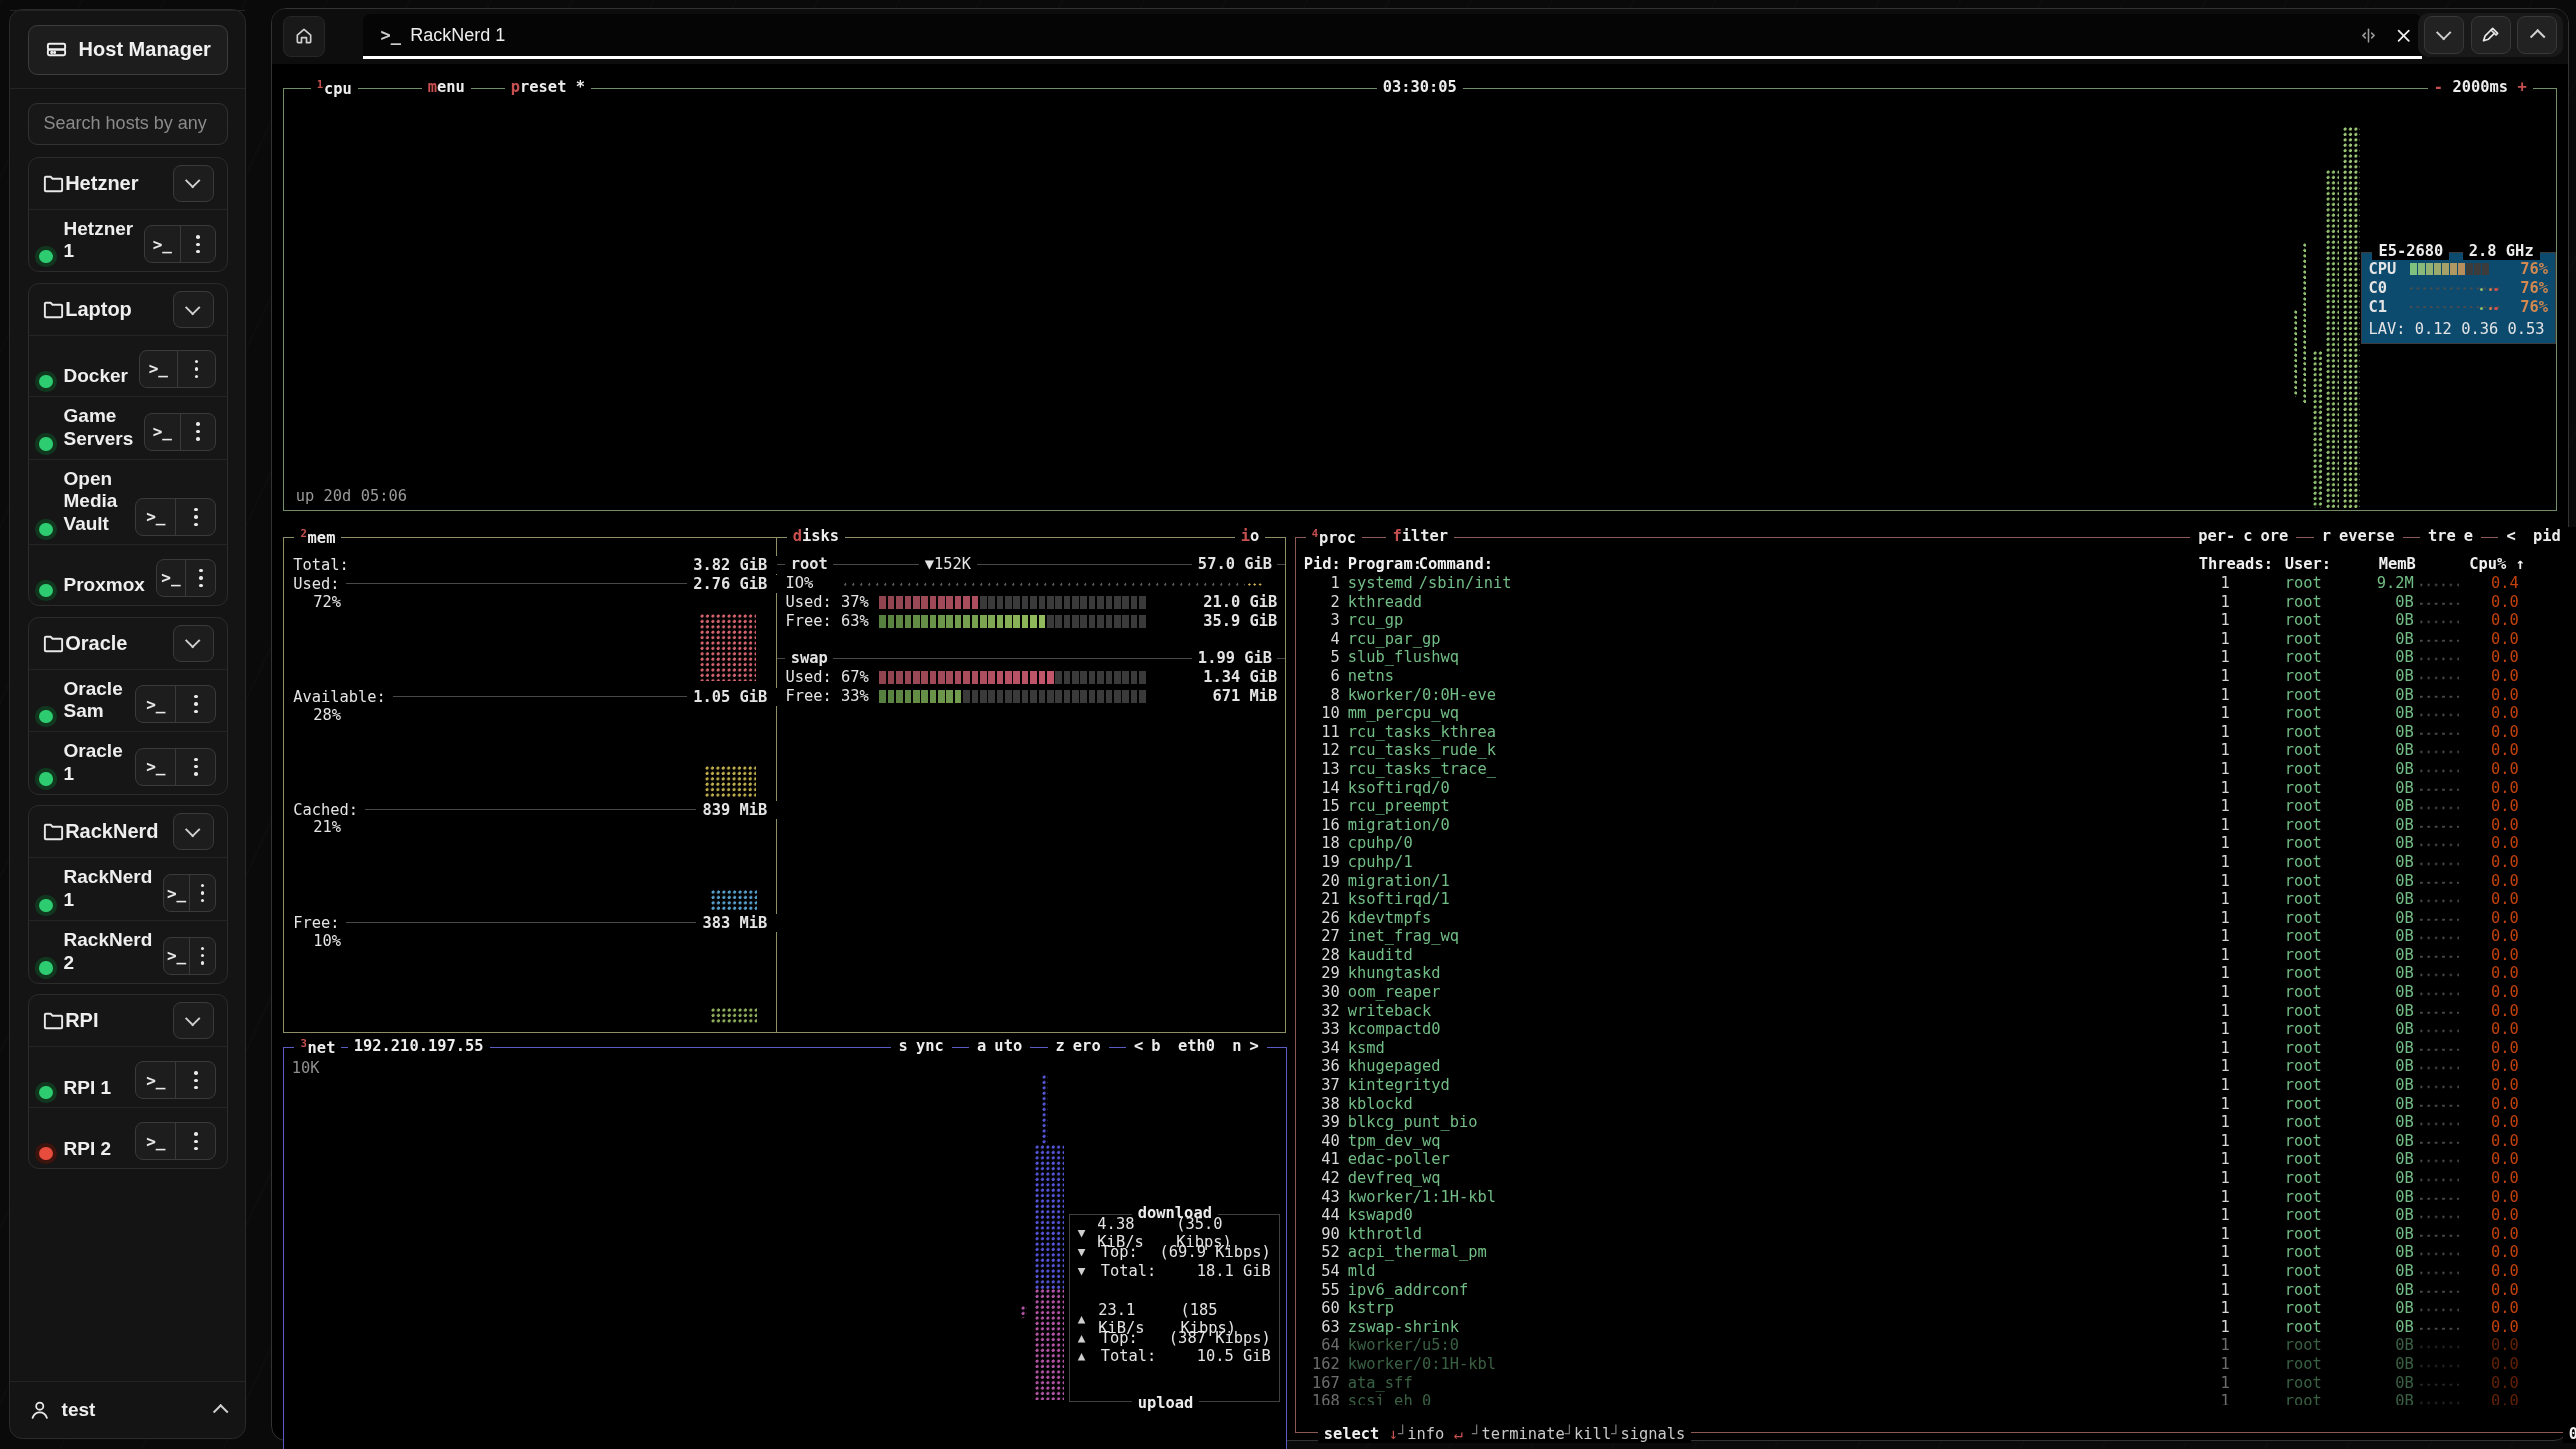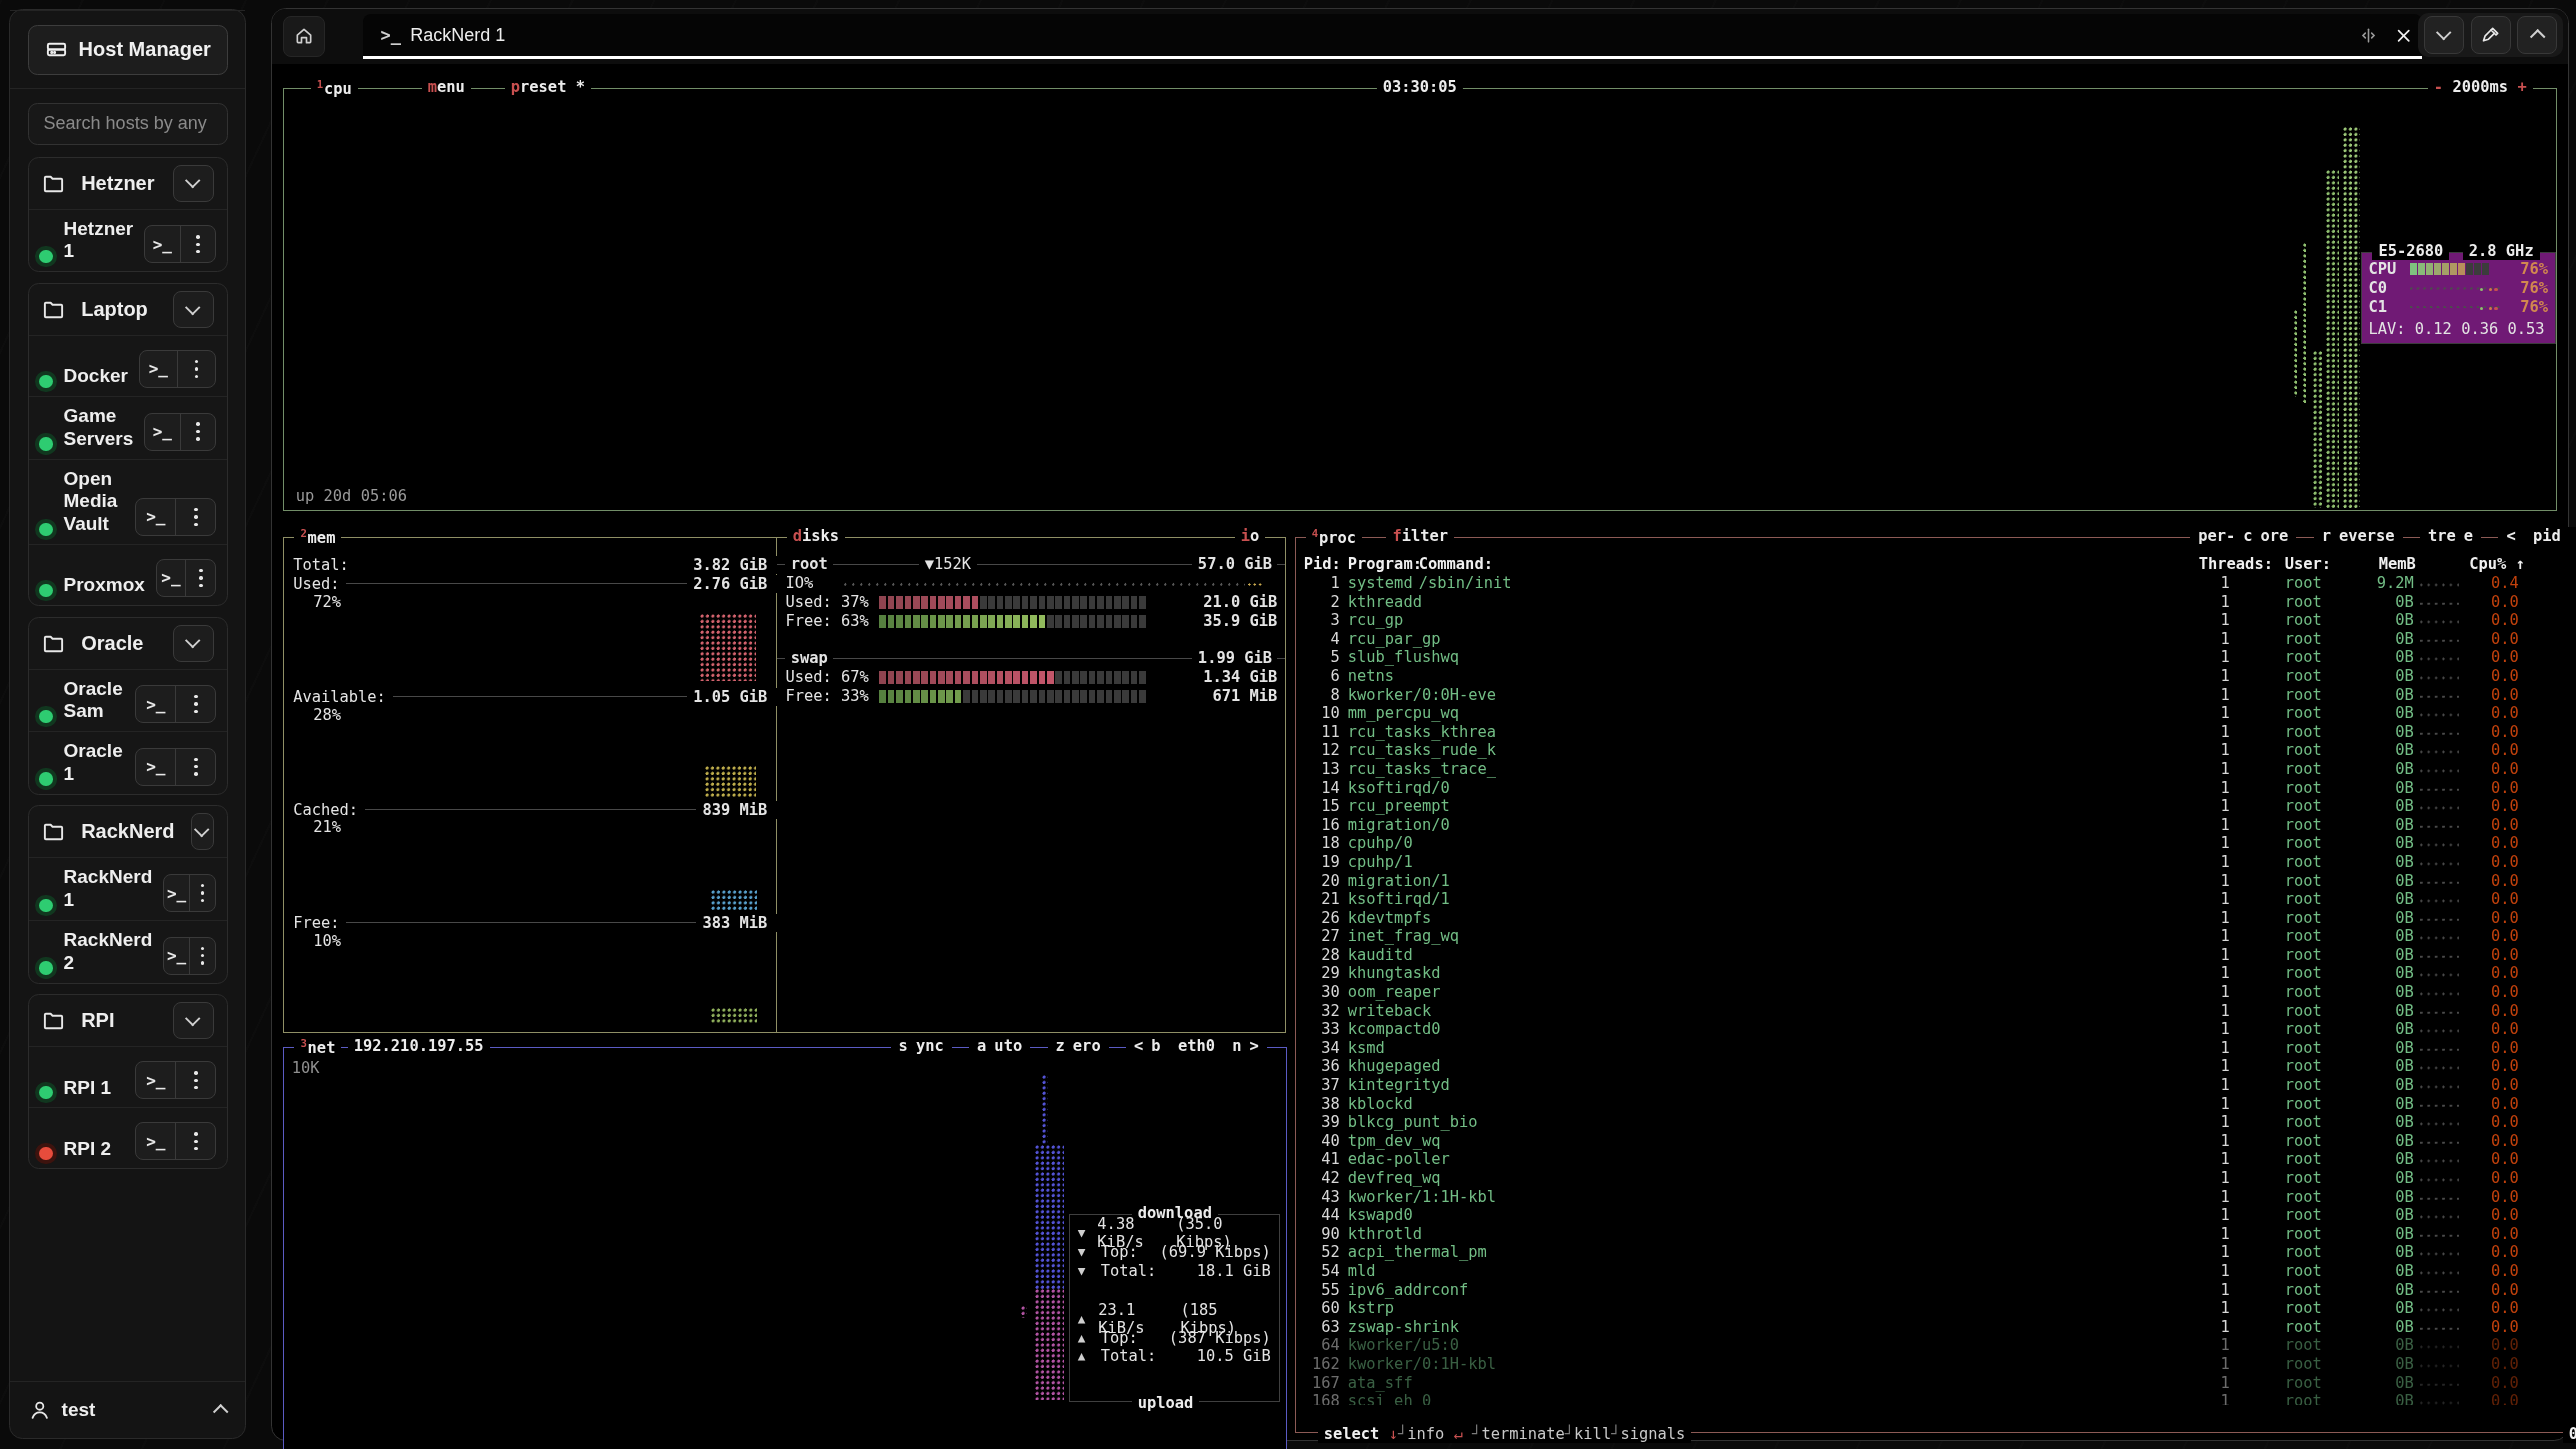--- a/index.html
+++ b/index.html
@@ -16,21 +16,21 @@
   .burger{width:17.4px;height:2px;background:#e8e8e8;border-radius:1.3px;box-shadow:0 -6px 0 #e8e8e8,0 6px 0 #e8e8e8;}
   .sb-div{border-top:1.3px solid #242424;}
   .hm-btn{margin:13.4px 17.4px;height:48px;border:1.3px solid #3d3d3d;border-radius:9.4px;background:#1d1d1d;color:#f0f0f0;
     display:flex;align-items:center;justify-content:center;gap:10.7px;font-size:20px;font-weight:600;cursor:pointer;}
   .sb-search{margin:13.4px 17.4px 5.4px;}
   .sb-search input{width:100%;box-sizing:border-box;height:42px;border-radius:9.4px;border:1.3px solid #323232;background:#181818;
     color:#ddd;font-size:18px;padding:0 14.8px;outline:none;font-family:"Liberation Sans",sans-serif;}
   .sb-search input::placeholder{color:#8a8a8a;}
   .folders{flex:1;overflow:hidden;padding:6.7px 17.4px 0;display:flex;flex-direction:column;gap:10.7px;}
   .folder{border:1.3px solid #2c2c2c;border-radius:10.7px;background:#161616;}
-  .f-head{display:flex;align-items:center;gap:16px;padding:0 13.4px;height:51px;}
+  .f-head{display:flex;align-items:center;gap:0;padding:0 13.4px;height:51px;}
   .f-label{font-size:20px;font-weight:600;flex:1;}
   .chev-btn{width:39px;height:35px;border-radius:8px;border:1.3px solid #3a3a3a;background:#1d1d1d;
     display:flex;align-items:center;justify-content:center;cursor:pointer;}
   .chev{width:9.4px;height:9.4px;border-right:2px solid #d0d0d0;border-bottom:2px solid #d0d0d0;transform:rotate(45deg) translate(-1.3px,-1.3px);}
   .chev.up{transform:rotate(-135deg) translate(-1.3px,-1.3px);}
   .host{display:flex;align-items:flex-end;gap:10.7px;border-top:1.3px solid #242424;padding:8px 10.7px;min-height:44px;}
   .dot{width:13.4px;height:13.4px;border-radius:50%;flex:0 0 auto;}
   .dot.on{background:#2ecc71;box-shadow:0 0 0 4px #11371f;}
   .dot.off{background:#e74c3c;box-shadow:0 0 0 4px #3d130e;}
   .h-name{flex:1;font-size:19px;font-weight:600;line-height:1.2;}
@@ -66,21 +66,21 @@
   .p-net  {left:5.4px;   top:982px; width:1004px;height:434px; border-color:#5b5bc4;}
   .p-proc {left:1018px;top:472px;  width:1365px;height:896px;border-color:#8c5a55;}
   .btag{position:absolute;top:-11.4px;background:#000;padding:0 6px;font-weight:700;color:#ececec;white-space:nowrap;}
   .btag sup{color:#c85050;font-size:10.7px;font-weight:700;margin-right:0.7px;}
   .acc{color:#c85050;}
   .bbot{top:auto;bottom:-11.4px;}
   .uptime{position:absolute;left:12px;bottom:5.4px;color:#9a9a9a;}
   
   .dots{position:absolute;background-image:radial-gradient(circle at 2px 2px,var(--c) 1.5px,transparent 1.7px);background-size:5.4px 5.4px;}
   
-  .cpubox{position:absolute;left:2077px;top:163px;width:193px;height:90px;border:1.3px solid #3c3c3c;background:#701a75;}
+  .cpubox{position:absolute;left:2077px;top:163px;width:193px;height:90px;border:1.3px solid #3c3c3c;background:#0c4a6e;}
   .cb-row{position:absolute;left:6.7px;right:6.7px;height:19px;display:flex;align-items:center;}
   .cb-lbl{width:42px;font-weight:700;}
   .cb-meter{display:flex;gap:1.3px;align-items:center;flex:1;}
   .cb-meter i{width:6.7px;height:12px;display:block;}
   .cb-dotstrip{flex:1;height:9.4px;margin-right:5.4px;position:relative;
      background-image:radial-gradient(circle at 1.3px 5.4px,#4c4c4c 1.1px,transparent 1.3px);background-size:6.7px 9.4px;}
   .cb-dotstrip i{position:absolute;bottom:1.3px;width:3.4px;height:3.4px;border-radius:50%;}
   .cb-pct{width:43px;text-align:right;color:#d2884f;font-weight:700;}
   
   .mrow{position:absolute;left:0;right:0;height:19px;display:flex;align-items:center;}

